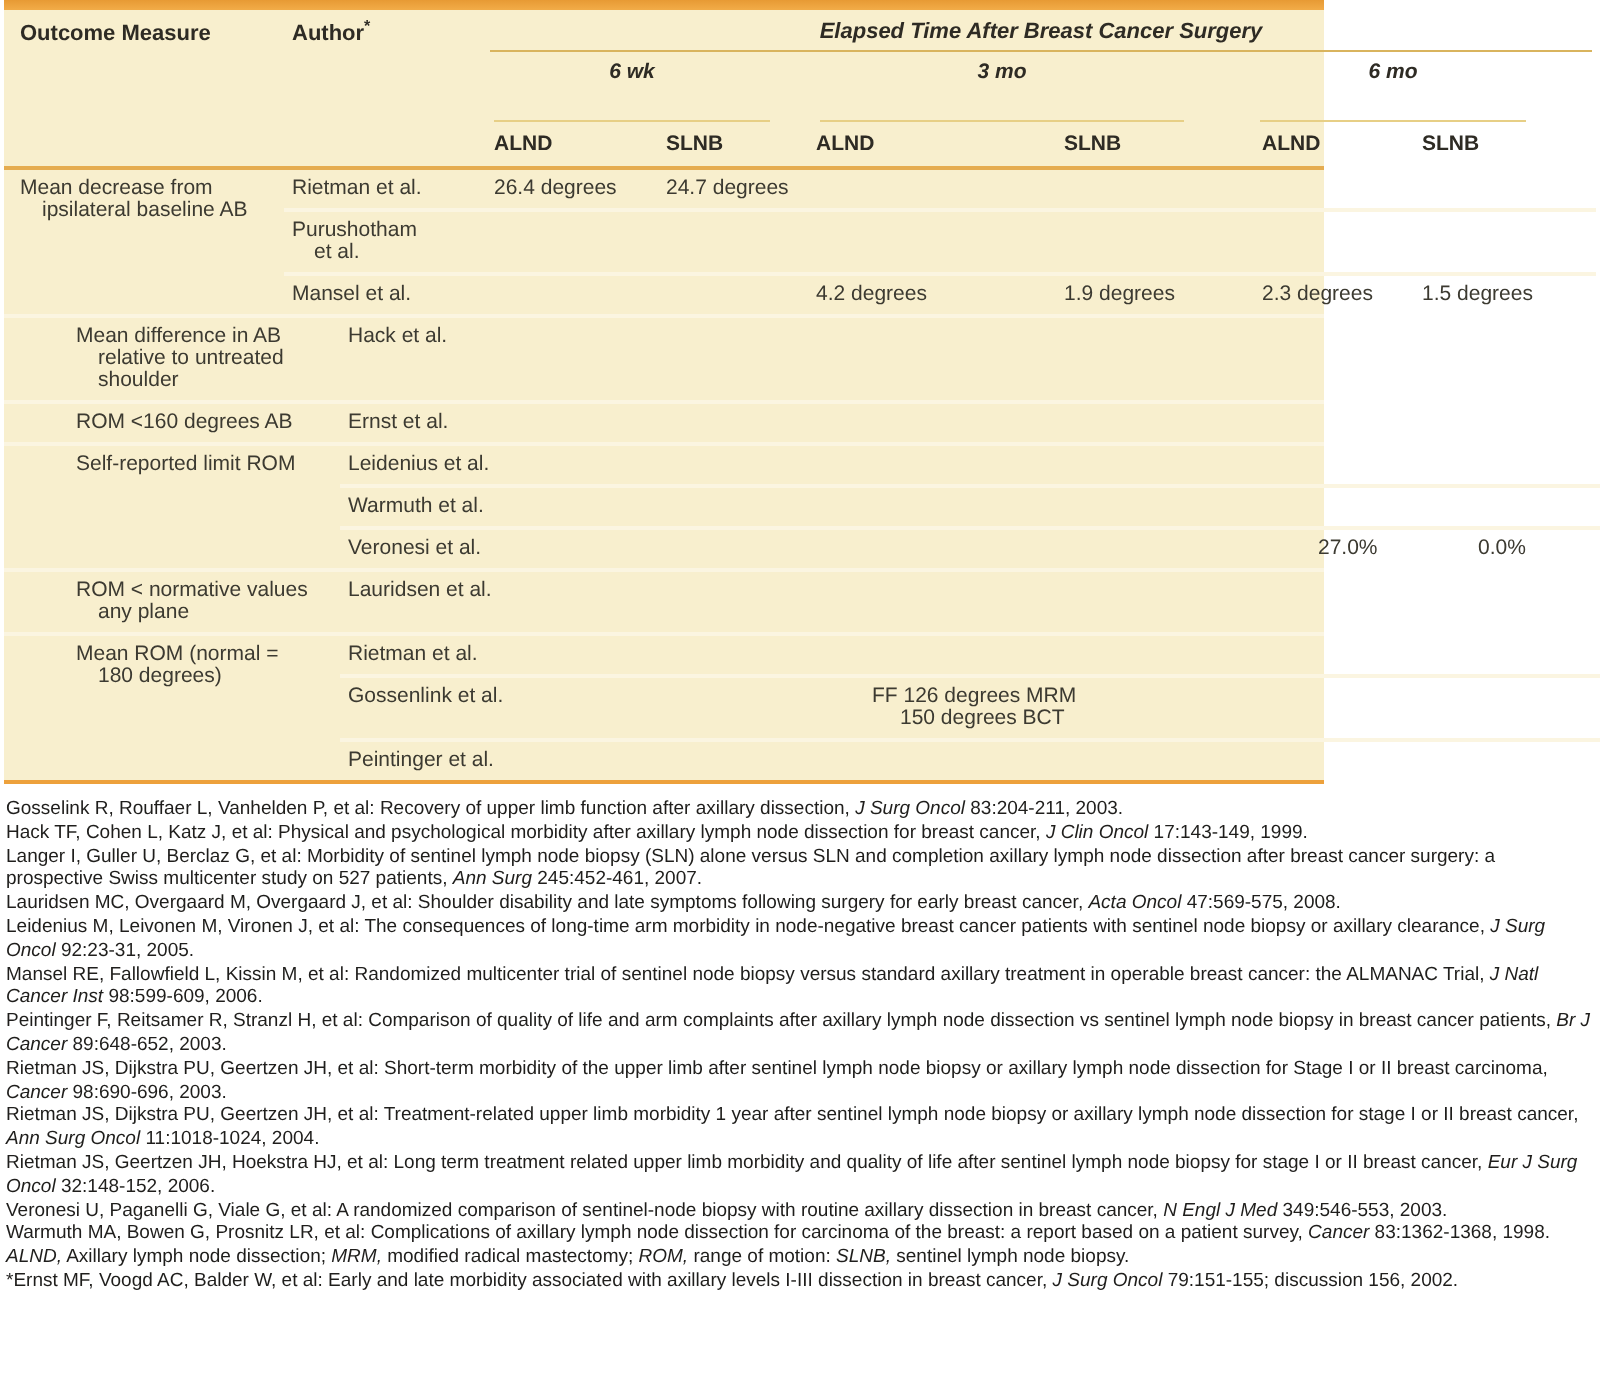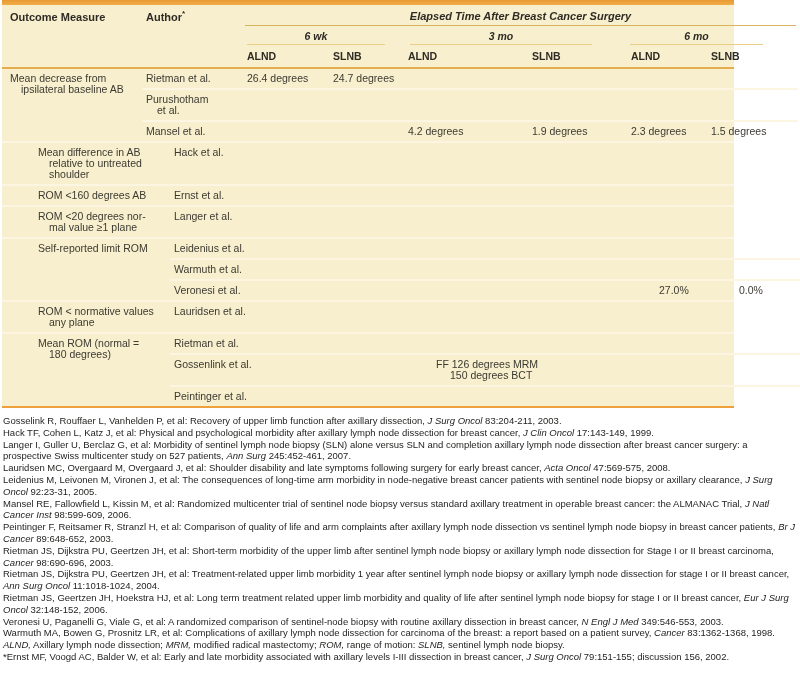--- a/index.html
+++ b/index.html
@@ -11,30 +11,30 @@
     --row-rule:#FBF5E1;
     --txt:#3C3A31;
     --fn-txt:#1F1E1C;
     --cols:140px 103px 86px 75px 124px 99px 80px 89px;
   }
   *{margin:0;padding:0;box-sizing:border-box;}
   html,body{background:#ffffff;}
   body{width:800px;height:692px;overflow:hidden;font-family:"Liberation Sans",sans-serif;}
   .page{width:800px;height:692px;position:relative;}
 
-  .table-wrap{margin:0 2px;width:732px;background:var(--bg-cream);border-bottom:2px solid var(--top-bar);}
+  .table-wrap{margin:0 2px;width:660px;background:var(--bg-cream);border-bottom:2px solid var(--top-bar);}
   .top-bar{height:5px;background:linear-gradient(to bottom,#E79A34,#F2AC48);}
 
   
   .thead{display:grid;grid-template-columns:var(--cols);border-bottom:2px solid var(--header-rule);color:#2E2B24;}
   .hc{font-weight:bold;font-size:11px;line-height:12px;}
   .outcome-h{grid-column:1;grid-row:1 / span 3;padding:6px 0 0 8px;}
   .author-h{grid-column:2;grid-row:1 / span 3;padding:6px 0 0 4px;}
   .elapsed-h{grid-column:3 / -1;grid-row:1;text-align:center;font-style:italic;padding:5px 0 3px 0;border-bottom:1px solid var(--gold-rule);margin-right:2px;}
-  .time-h{grid-row:2;text-align:center;font-style:italic;font-size:10.5px;padding:4px 0 2px 0;border-bottom:1px solid var(--gold-rule-light);}
+  .time-h{grid-row:2;text-align:center;font-style:italic;font-size:10.5px;padding:4px 0 18px 0;border-bottom:1px solid var(--gold-rule-light);}
   .tg1{grid-column:3 / span 2;margin:0 21px 0 2px;}
   .tg2{grid-column:5 / span 2;margin:0 37px 0 4px;}
   .tg3{grid-column:7 / span 2;margin:0 35px 0 1px;}
   .sub-h{grid-row:3;padding:5px 0 5px 2px;font-size:10.5px;}
   .sc3{grid-column:3;} .sc4{grid-column:4;} .sc5{grid-column:5;}
   .sc6{grid-column:6;} .sc7{grid-column:7;} .sc8{grid-column:8;}
 
   
   .tbody{color:var(--txt);font-size:10.5px;line-height:11px;}
   .group{display:grid;grid-template-columns:var(--cols);}
@@ -111,31 +111,20 @@
           <div class="cell value-cell"></div>
           <div class="cell value-cell"></div>
           <div class="cell value-cell"></div>
           <div class="cell value-cell"></div>
           <div class="cell value-cell"></div>
           <div class="cell value-cell"></div>
         </div>
         <div class="group">
           <div class="cell outcome-cell" style="grid-row: 1 / span 1;">ROM &lt;160 degrees AB</div>
           <div class="cell author-cell">Ernst et al.</div>
-          <div class="cell value-cell"></div>
-          <div class="cell value-cell"></div>
-          <div class="cell value-cell"></div>
-          <div class="cell value-cell"></div>
-          <div class="cell value-cell"></div>
-          <div class="cell value-cell"></div>
-        </div>
-        <div class="group">
-          <div class="cell outcome-cell" style="grid-row: 1 / span 1;">ROM &lt;20 degrees nor-
-mal value ≥1 plane</div>
-          <div class="cell author-cell">Langer et al.</div>
           <div class="cell value-cell"></div>
           <div class="cell value-cell"></div>
           <div class="cell value-cell"></div>
           <div class="cell value-cell"></div>
           <div class="cell value-cell"></div>
           <div class="cell value-cell"></div>
         </div>
         <div class="group">
           <div class="cell outcome-cell" style="grid-row: 1 / span 3;">Self-reported limit ROM</div>
           <div class="cell author-cell">Leidenius et al.</div>

